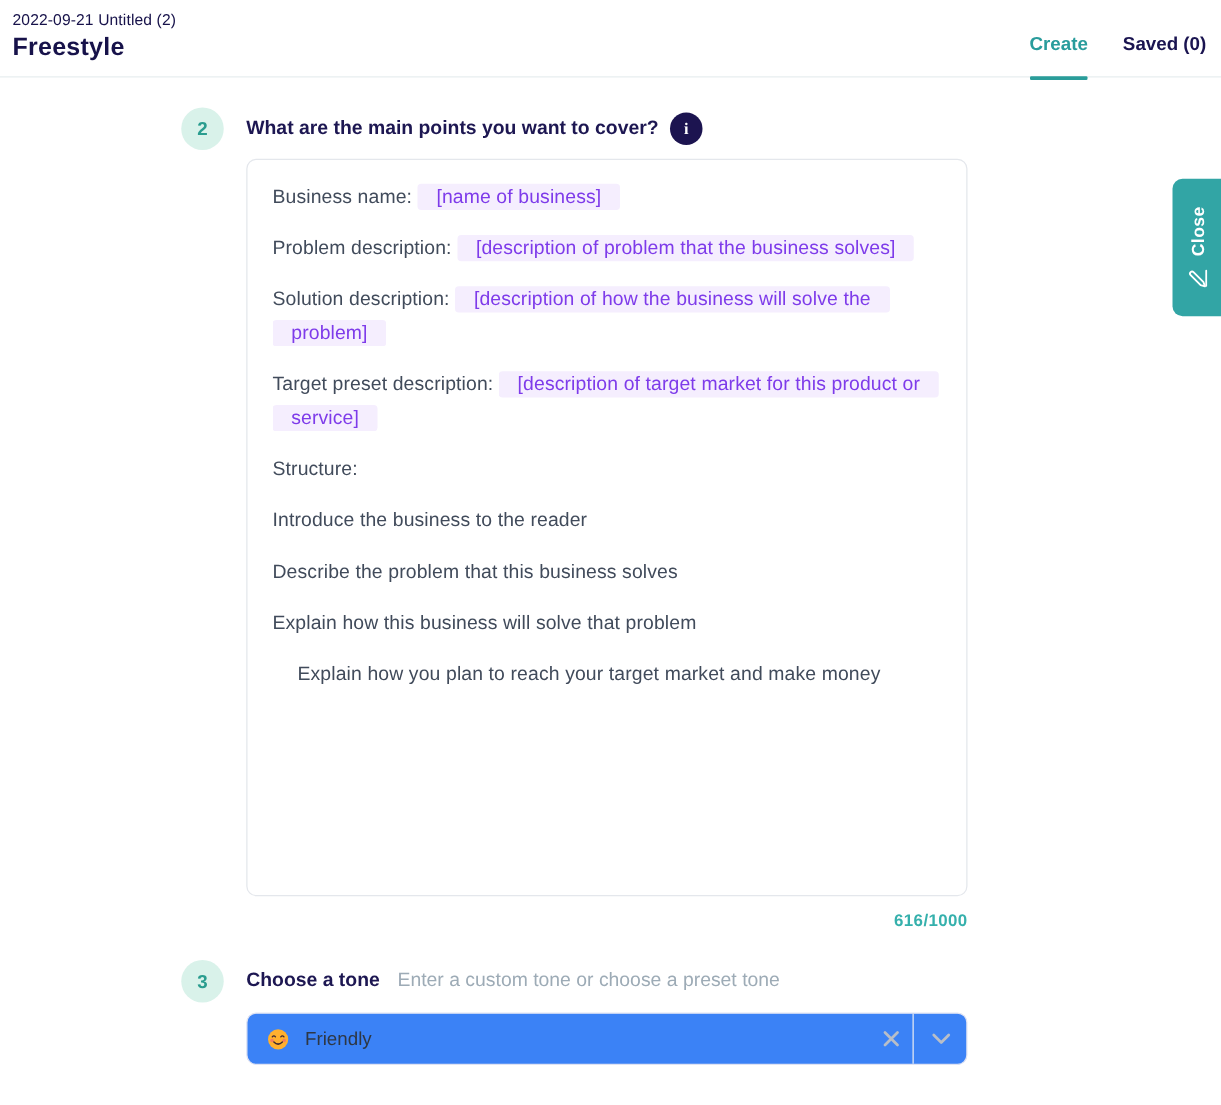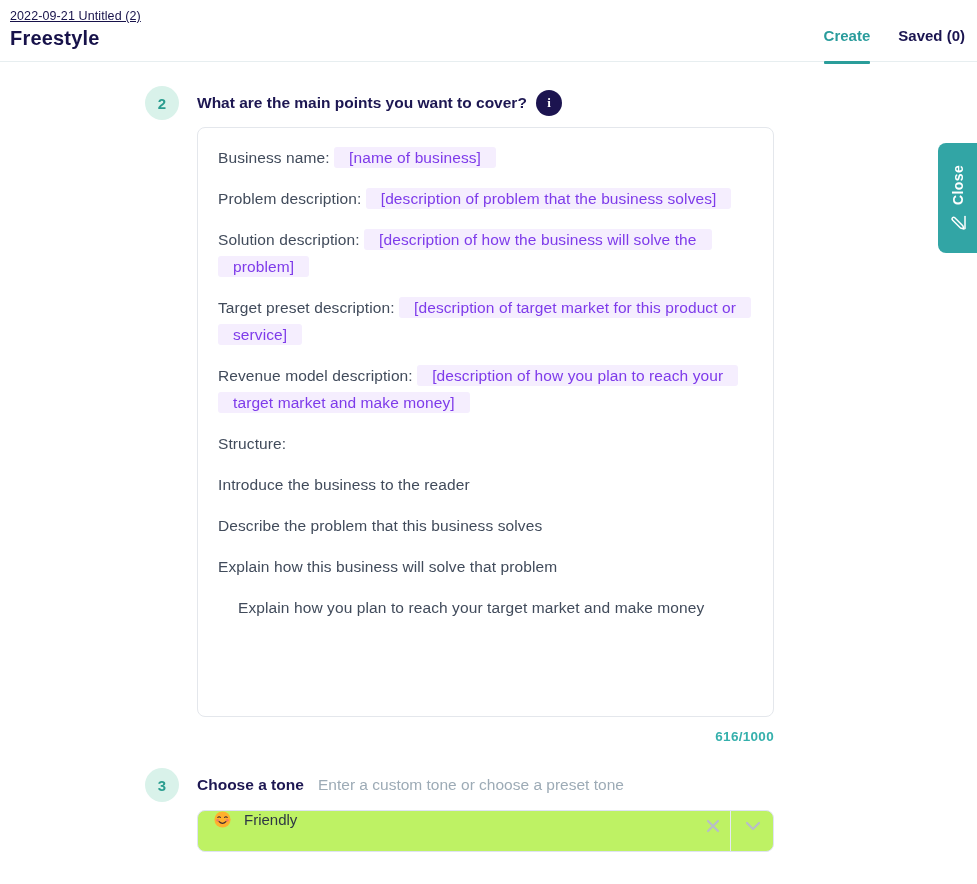--- a/index.html
+++ b/index.html
@@ -13,21 +13,21 @@
   }
   .page { position: absolute; inset: 0; }
 
   
   .header {
     position: absolute; top: 0; left: 0; right: 0; height: 62px;
     background: #fff; border-bottom: 1px solid #e7eef0;
   }
   .doc-label {
     position: absolute; left: 10px; top: 9px;
-    font-size: 12.5px; color: #17124a; letter-spacing: .1px; text-decoration: underline;
+    font-size: 12.5px; color: #17124a; letter-spacing: .1px;
   }
   .template-title {
     position: absolute; left: 10px; top: 27px;
     font-size: 20px; font-weight: 700; color: #17124a; letter-spacing: .2px;
   }
   .tabs {
     position: absolute; right: 12px; top: 4px; height: 62px;
     display: flex; align-items: center; gap: 28px;
   }
   .tab {
@@ -89,22 +89,22 @@
   .tone-label {
     position: absolute; left: 197px; top: 776px;
     font-size: 15.5px; font-weight: 700; color: #1d1752;
   }
   .tone-placeholder {
     position: absolute; left: 318px; top: 776px;
     font-size: 15.5px; color: #9dabb6;
   }
   .tone-select {
     position: absolute; left: 197px; top: 810px; width: 577px; height: 42px;
-    background: #bef264; border: 1px solid #dfe3f3; border-radius: 8px;
-    display: flex; align-items: flex-start; cursor: pointer;
+    background: #3b82f6; border: 1px solid #dfe3f3; border-radius: 8px;
+    display: flex; align-items: center; cursor: pointer;
   }
   .tone-emoji { margin-left: 16px; width: 17px; height: 17px; flex: 0 0 auto; }
   .tone-value {
     margin-left: 13px; font-size: 15px; color: #2e3744; flex: 1 1 auto;
   }
   .tone-clear {
     width: 30px; height: 30px; display: flex; align-items: center; justify-content: center;
     color: #b8bec8; cursor: pointer;
   }
   .tone-divider {
@@ -147,21 +147,20 @@
   <div class="step-badge" id="badge-2">2</div>
   <div class="question">What are the main points you want to cover?</div>
   <div class="info-icon">i</div>
 
   <div class="editor-card">
     <div>
         <p class="editor-line"><span class="line-label">Business name:</span> <span class="line-variable">[name of business]</span></p>
         <p class="editor-line"><span class="line-label">Problem description:</span> <span class="line-variable">[description of problem that the business solves]</span></p>
         <p class="editor-line"><span class="line-label">Solution description:</span> <span class="line-variable">[description of how the business will solve the problem]</span></p>
         <p class="editor-line"><span class="line-label">Target preset description:</span> <span class="line-variable">[description of target market for this product or service]</span></p>
-        <p class="editor-line"><span class="line-label">Revenue model description:</span> <span class="line-variable">[description of how you plan to reach your target market and make money]</span></p>
         <p class="editor-line"><span class="line-label">Structure:</span></p>
         <p class="editor-line"><span class="line-label">Introduce the business to the reader</span></p>
         <p class="editor-line"><span class="line-label">Describe the problem that this business solves</span></p>
         <p class="editor-line"><span class="line-label">Explain how this business will solve that problem</span></p>
         <p class="editor-line"><span class="line-label">Explain how you plan to reach your target market and make money</span></p>
       </div>
   </div>
 
   <div class="char-counter">616/1000</div>
 

